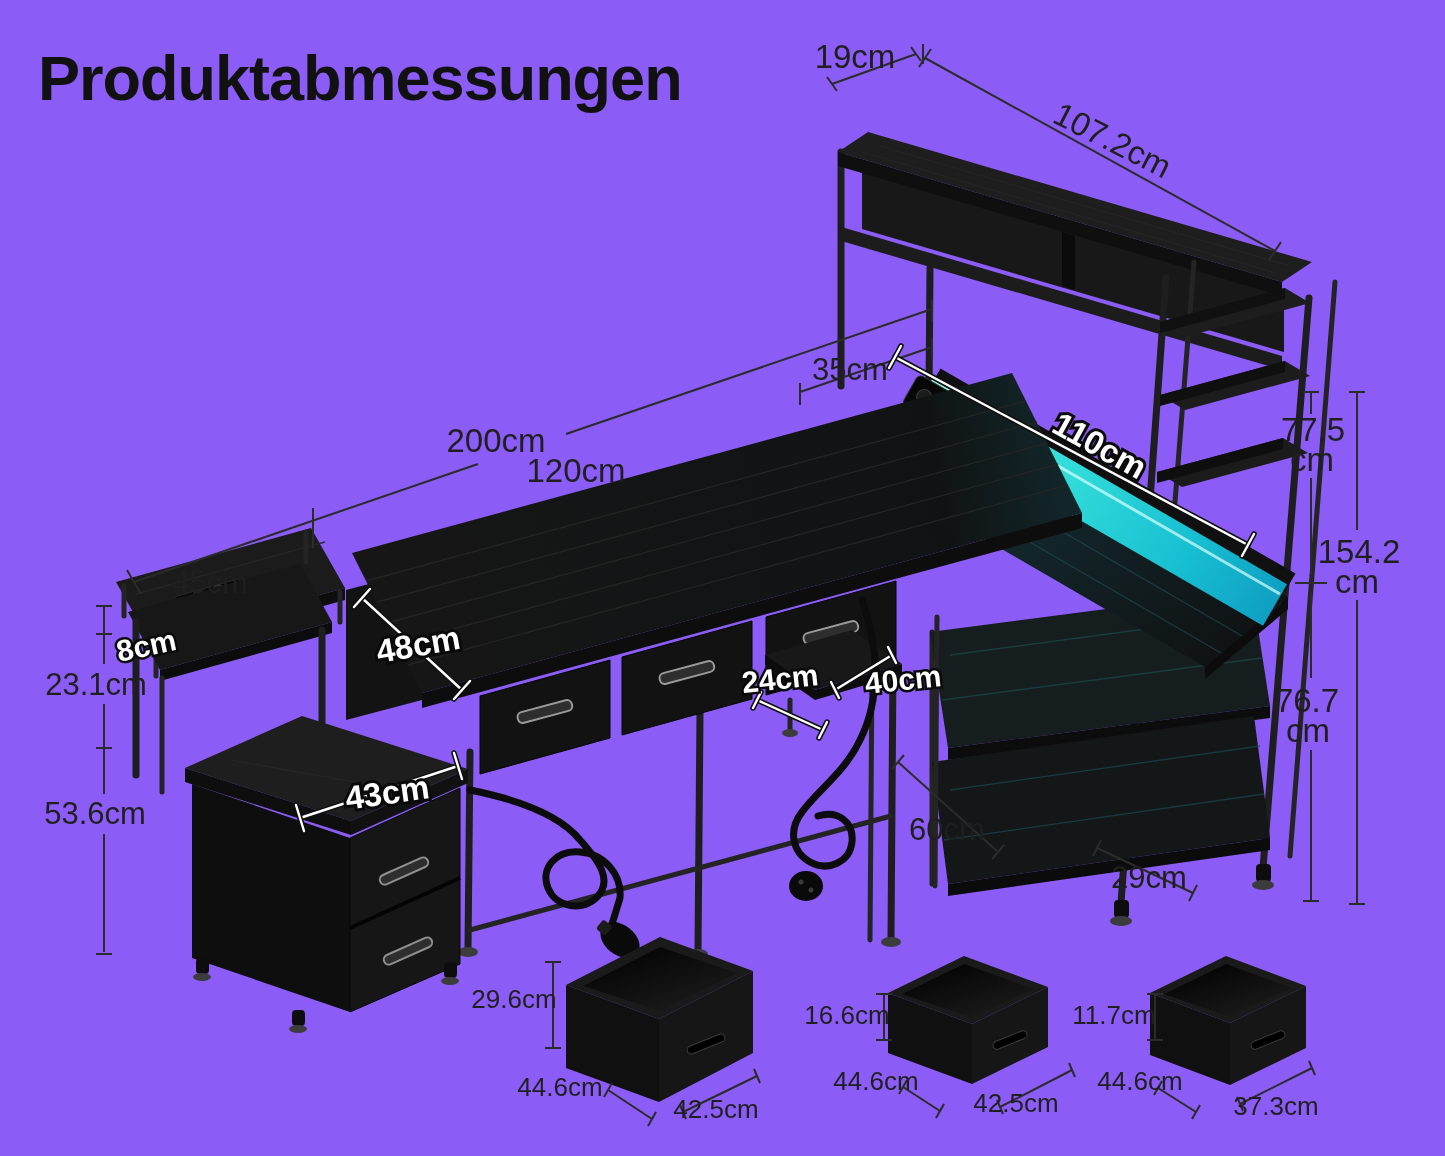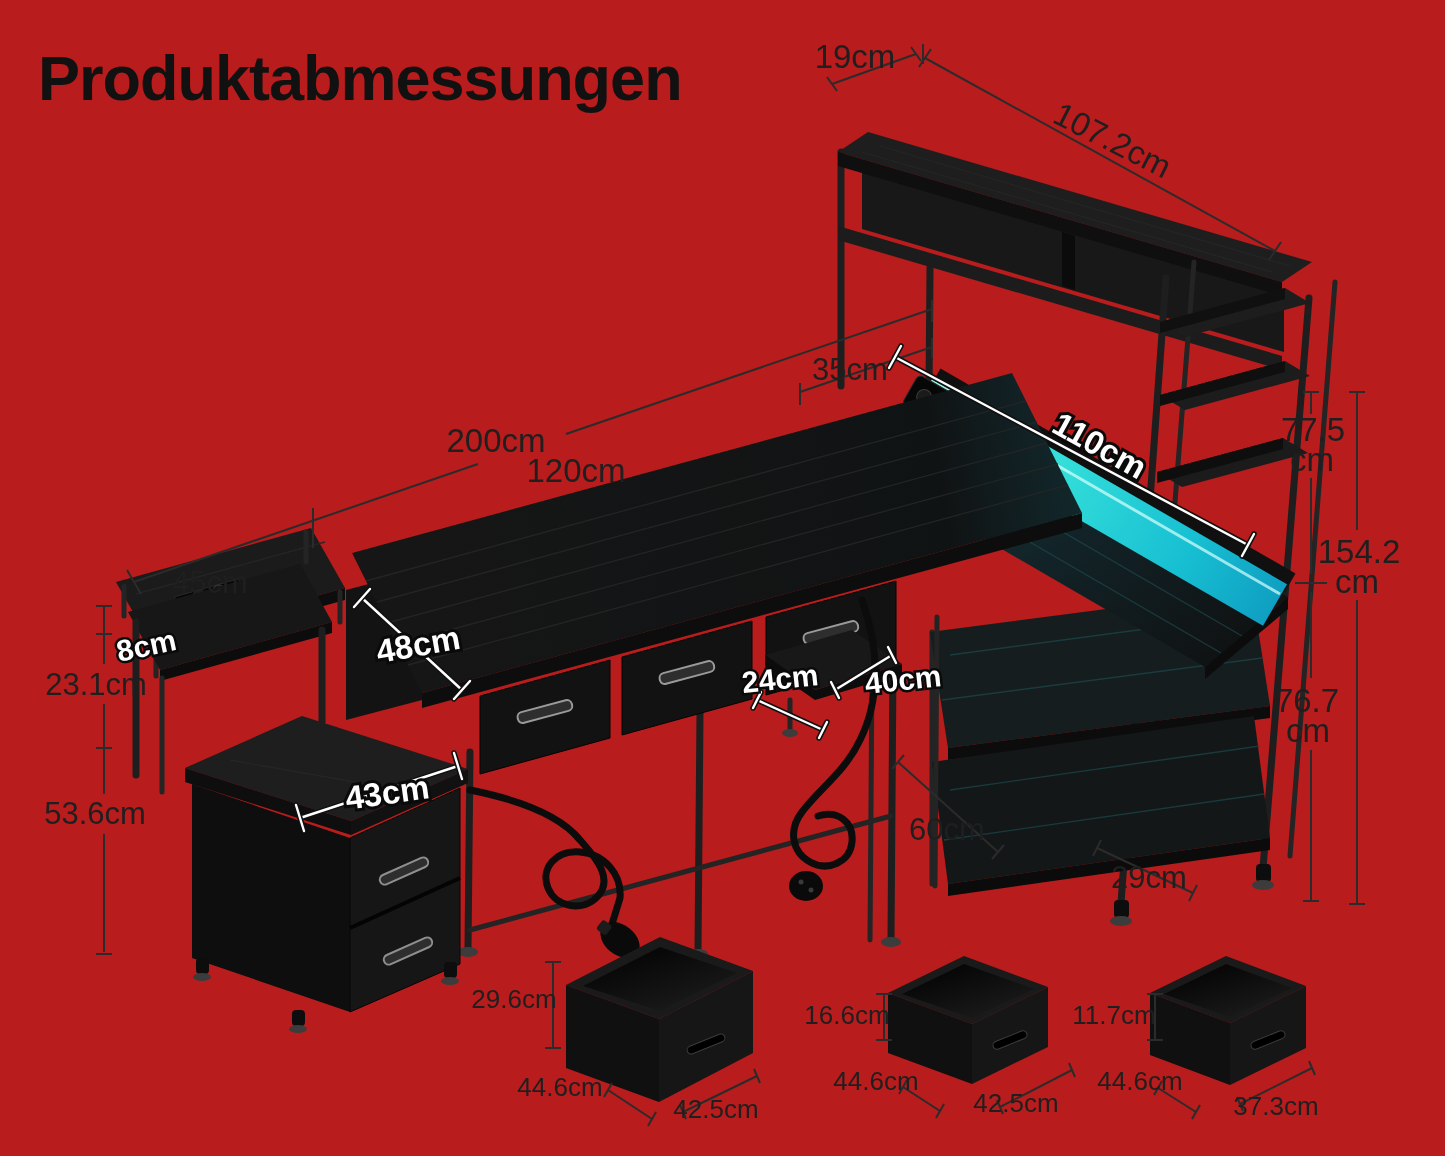--- a/index.html
+++ b/index.html
@@ -1,16 +1,16 @@
 <!DOCTYPE html>
 <html><head>
 <meta charset="utf-8">
 <style>
   html,body{margin:0;padding:0;background:#fff;}
-  .page{position:relative;width:1445px;height:1156px;background:#b91c1c;overflow:hidden;
+  .page{position:relative;width:1445px;height:1156px;background:#8b5cf6;overflow:hidden;
         font-family:"Liberation Sans", sans-serif;}
   svg{position:absolute;left:0;top:0;}
   .lab{fill:#1f1f1f;font-size:31px;text-anchor:middle;}
   .lab2{fill:#1f1f1f;font-size:33px;text-anchor:middle;}
   .labs{fill:#1f1f1f;font-size:26px;text-anchor:middle;}
   .wlab{fill:#ffffff;stroke:#0a0a0a;stroke-width:6px;paint-order:stroke;
         font-weight:bold;font-size:33px;text-anchor:middle;}
   .wlabs{fill:#ffffff;stroke:#0a0a0a;stroke-width:5px;paint-order:stroke;
         font-weight:bold;font-size:30px;text-anchor:middle;}
   .title{fill:#111;font-size:63px;font-weight:bold;letter-spacing:-1px;}

